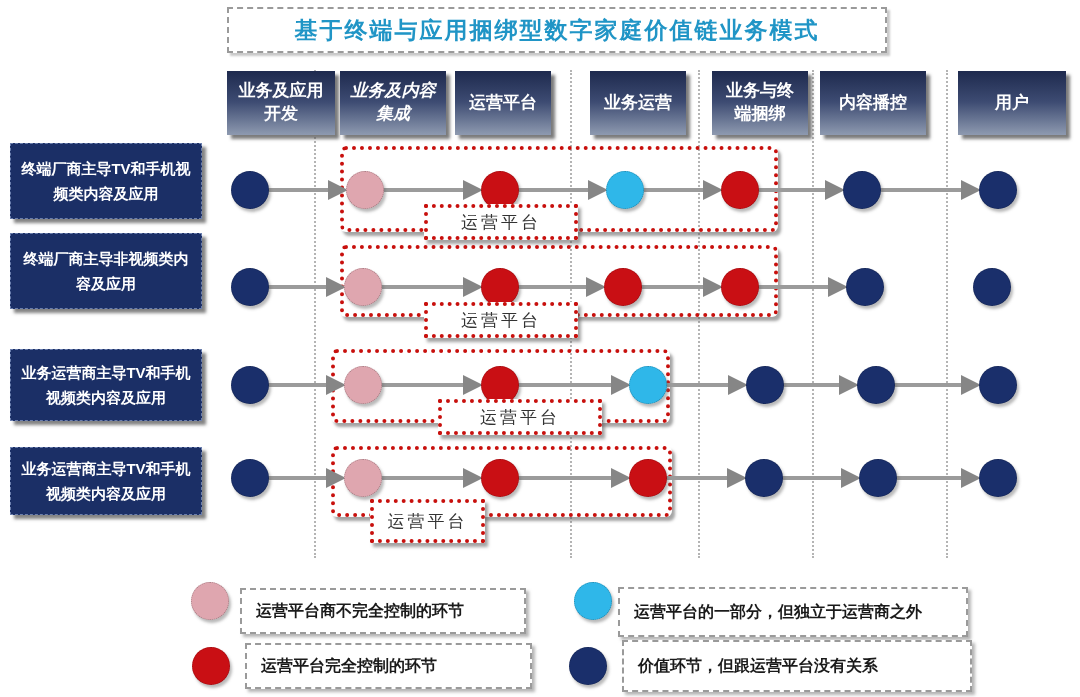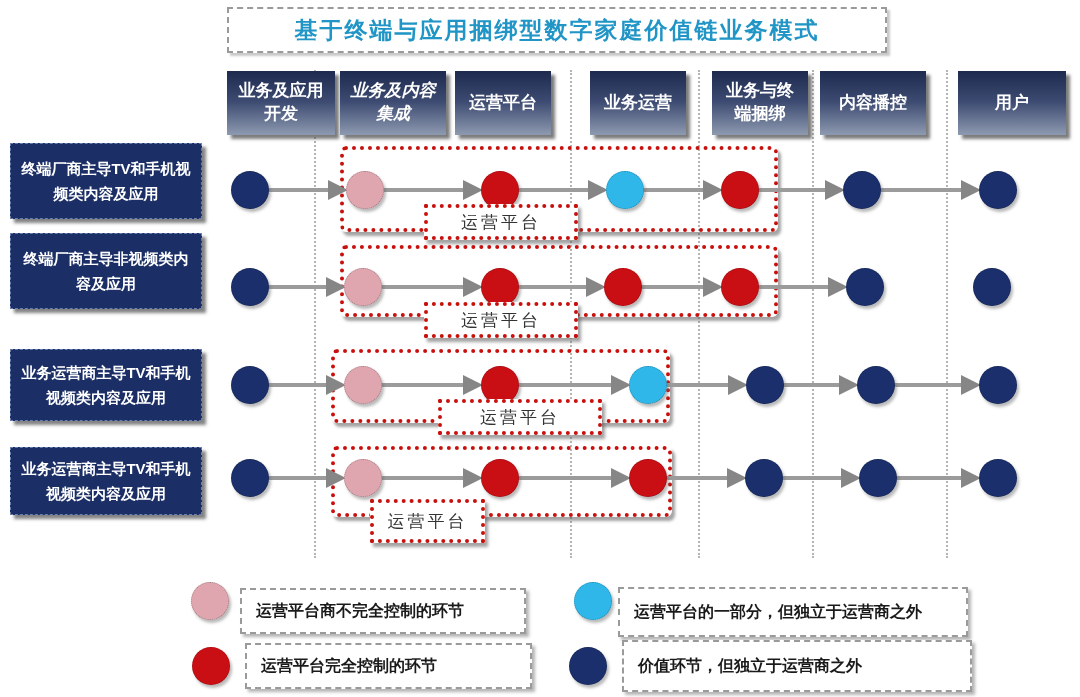--- a/index.html
+++ b/index.html
@@ -152,15 +152,15 @@
       </div>
     </div>
   <div id="legend">
       <div class="node" style="left: 191px; top: 582px; background: rgb(223, 166, 175);"></div>
       <div class="lgbox" style="left: 240px; top: 588px; width: 286px; height: 46px;">运营平台商不完全控制的环节</div>
       <div class="node" style="left: 192px; top: 647px; background: rgb(201, 15, 20);"></div>
       <div class="lgbox" style="left: 245px; top: 643px; width: 287px; height: 46px; text-align: right;">运营平台完全控制的环节</div>
       <div class="node" style="left: 574px; top: 582px; background: rgb(47, 183, 233);"></div>
       <div class="lgbox" style="left: 618px; top: 587px; width: 350px; height: 50px;">运营平台的一部分，但独立于运营商之外</div>
       <div class="node" style="left: 569px; top: 647px; background: rgb(26, 47, 107);"></div>
-      <div class="lgbox" style="left: 622px; top: 640px; width: 350px; height: 52px;">价值环节，但独立于运营商之外</div>
+      <div class="lgbox" style="left: 622px; top: 640px; width: 350px; height: 52px;">价值环节，但跟运营平台没有关系</div>
     </div>
 </div>
 
 </body></html>

